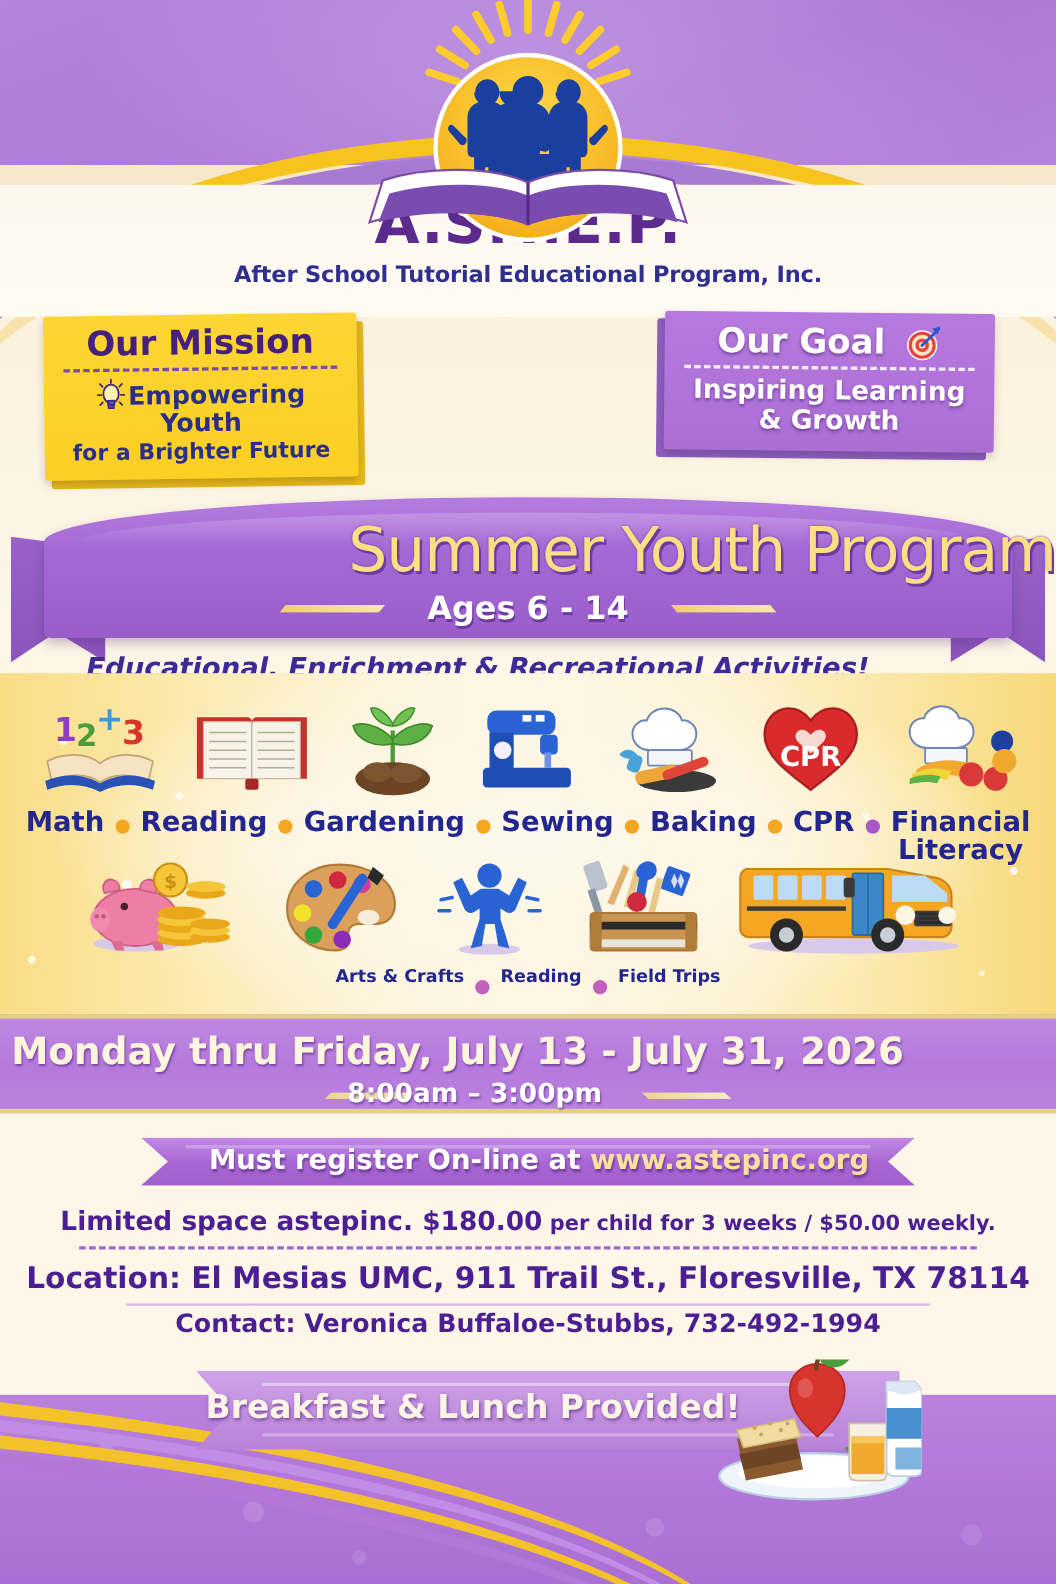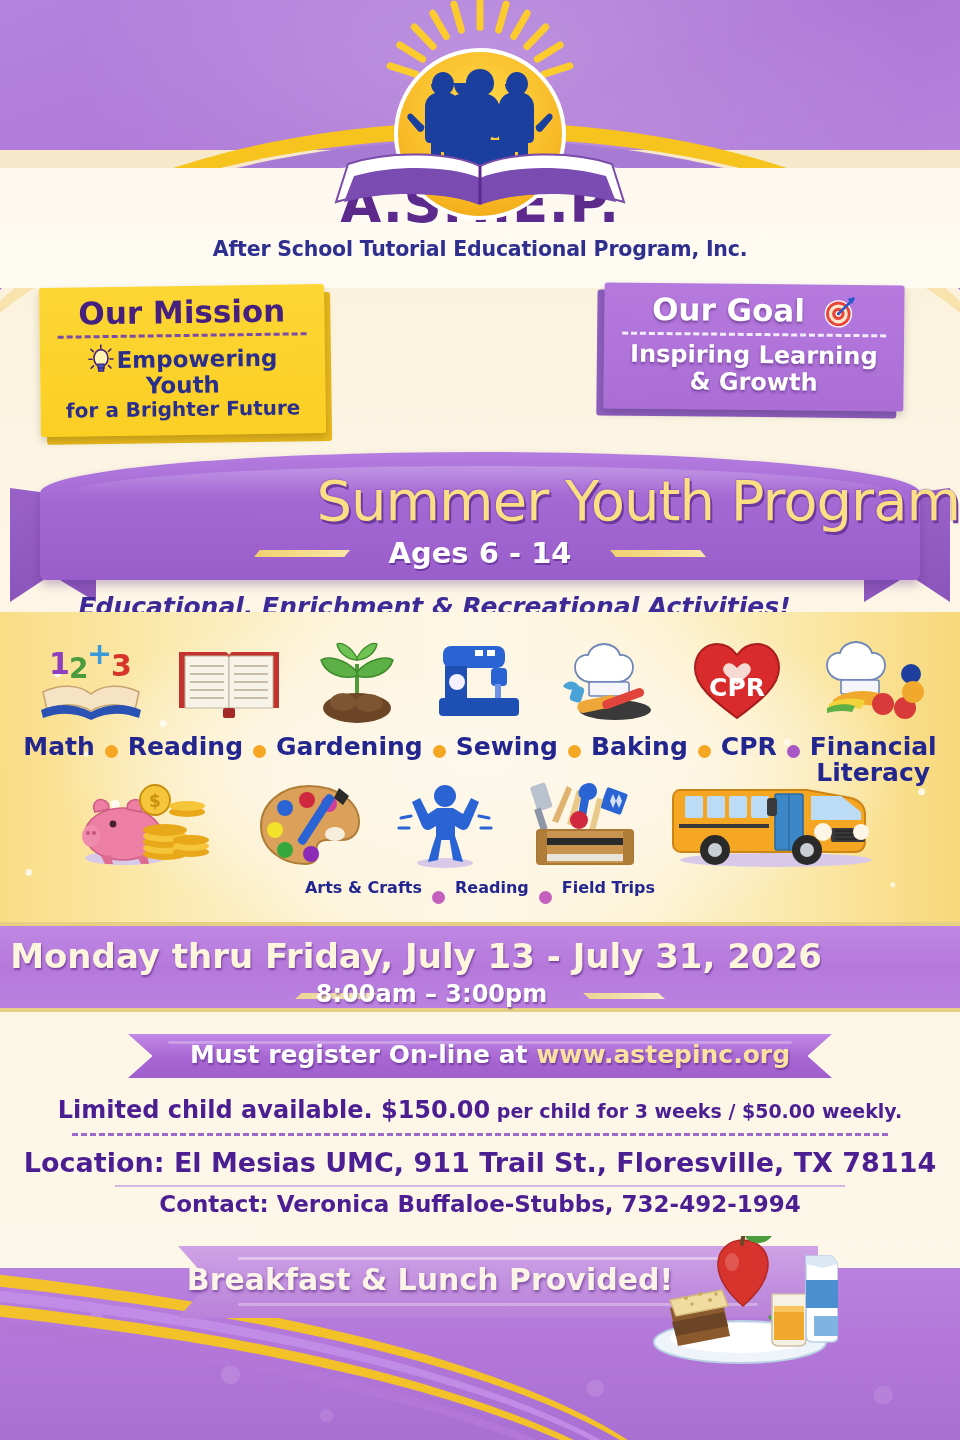--- a/index.html
+++ b/index.html
@@ -617,21 +617,21 @@
   <div class="tickl"></div>
   <div class="tickr"></div>
   <div class="date-l2">8:00am – 3:00pm</div>
 
   <div class="reg-ribbon flipped"></div>
   <div class="reg-text">
     <span>Must register On-line at </span><span class="reg-url">www.astepinc.org</span>
   </div>
 
   <div class="price">
-    <span class="big">Limited child available. </span><span class="big">$150.00</span><span> per child for 3 weeks / </span><span>$50.00</span><span> weekly.</span>
+    <span class="big">Limited space astepinc. </span><span class="big">$180.00</span><span> per child for 3 weeks / </span><span>$50.00</span><span> weekly.</span>
   </div>
 
   <div class="hr-dashed"></div>
 
   <div class="loc">Location: El Mesias UMC, 911 Trail St., Floresville, TX 78114</div>
   <div class="hr-thin"></div>
   <div class="contact">Contact: Veronica Buffaloe-Stubbs, 732-492-1994</div>
 
   <div class="bottom-purple"></div>
   <div class="swoosh-wrap-bot">

